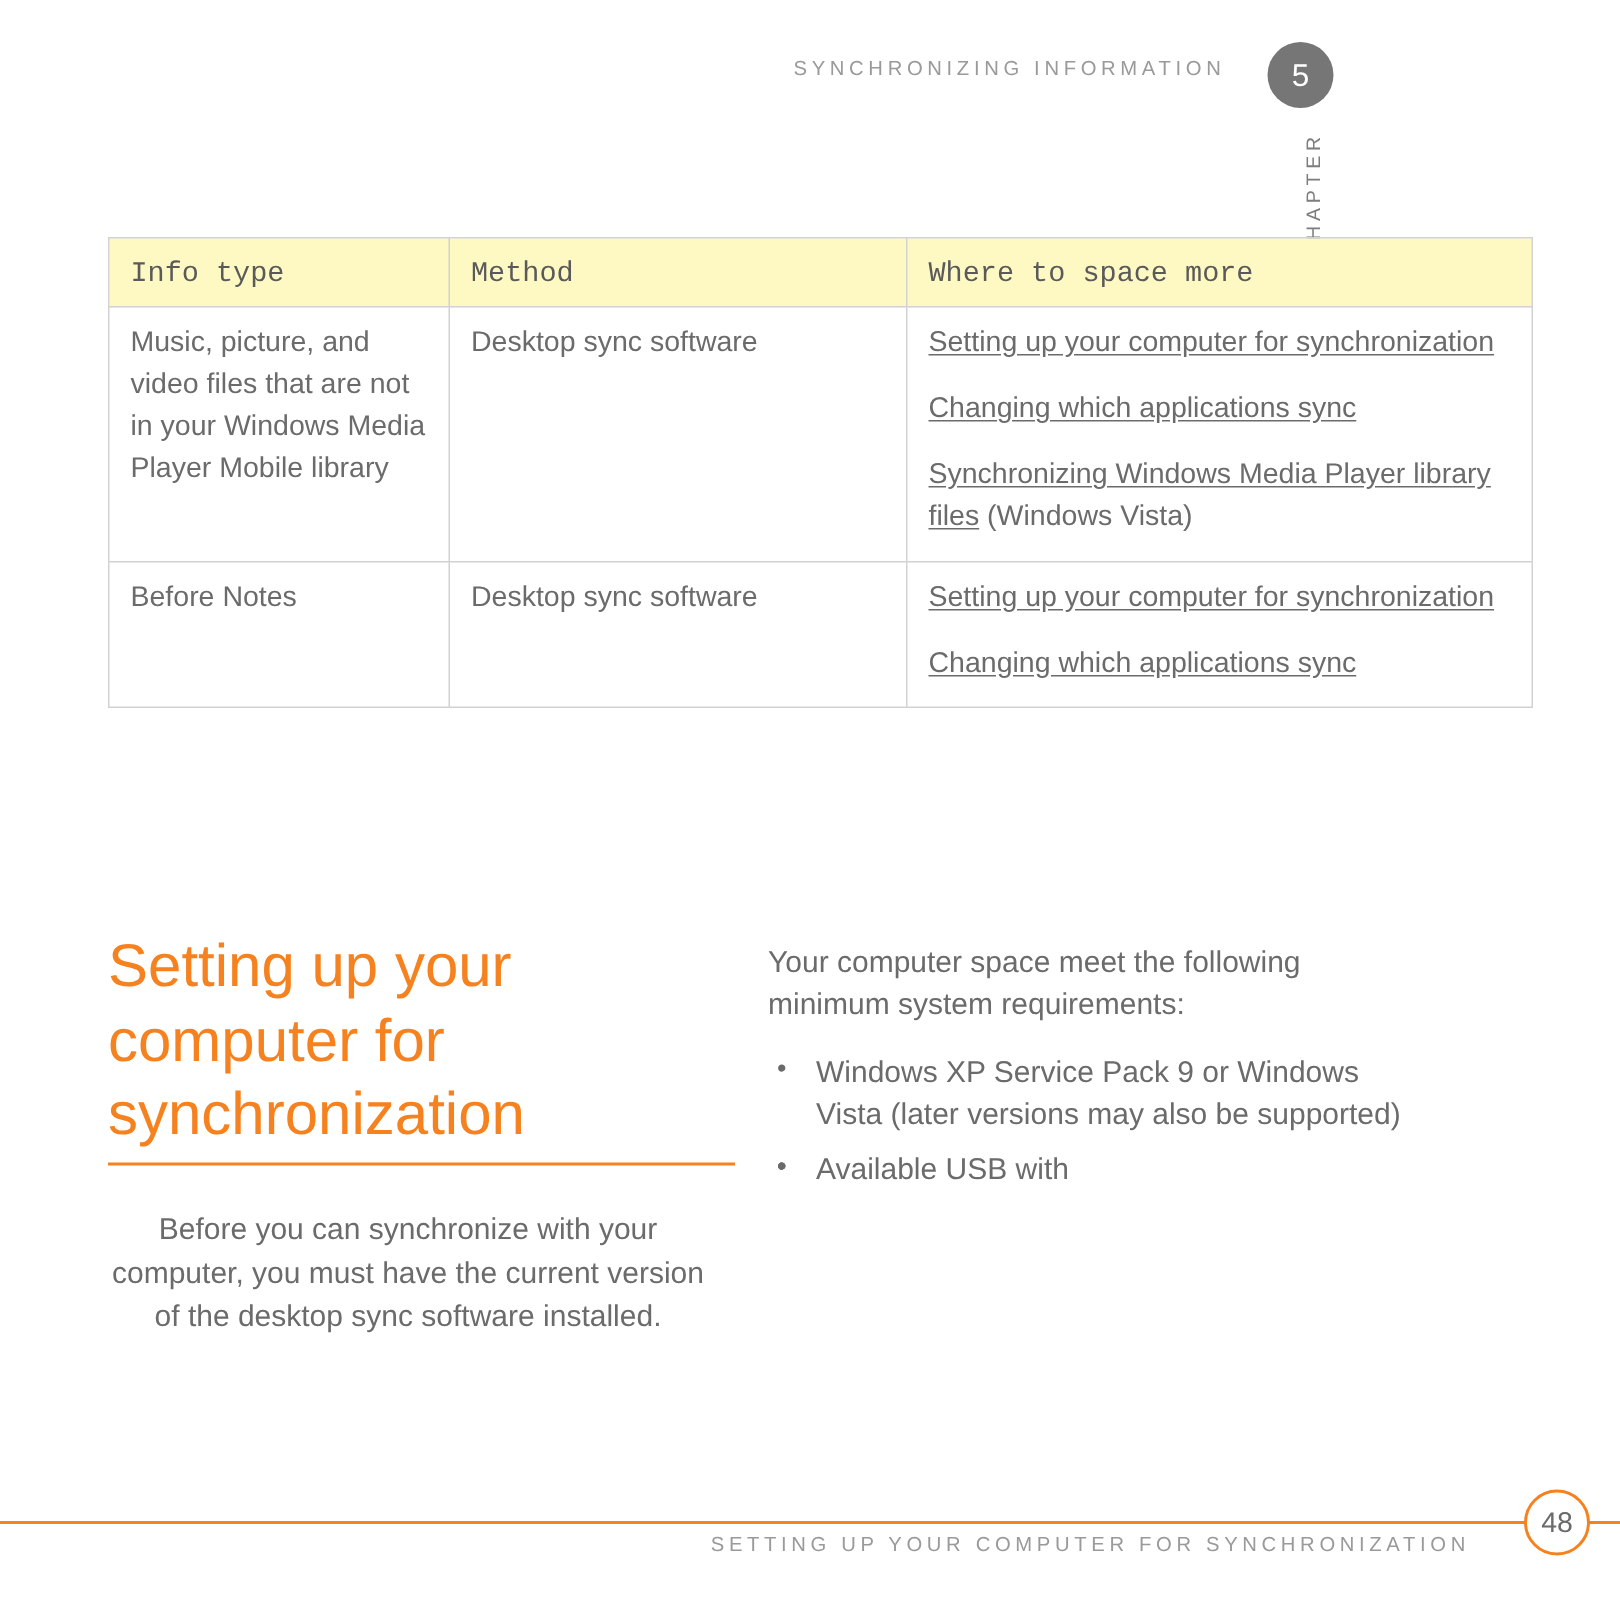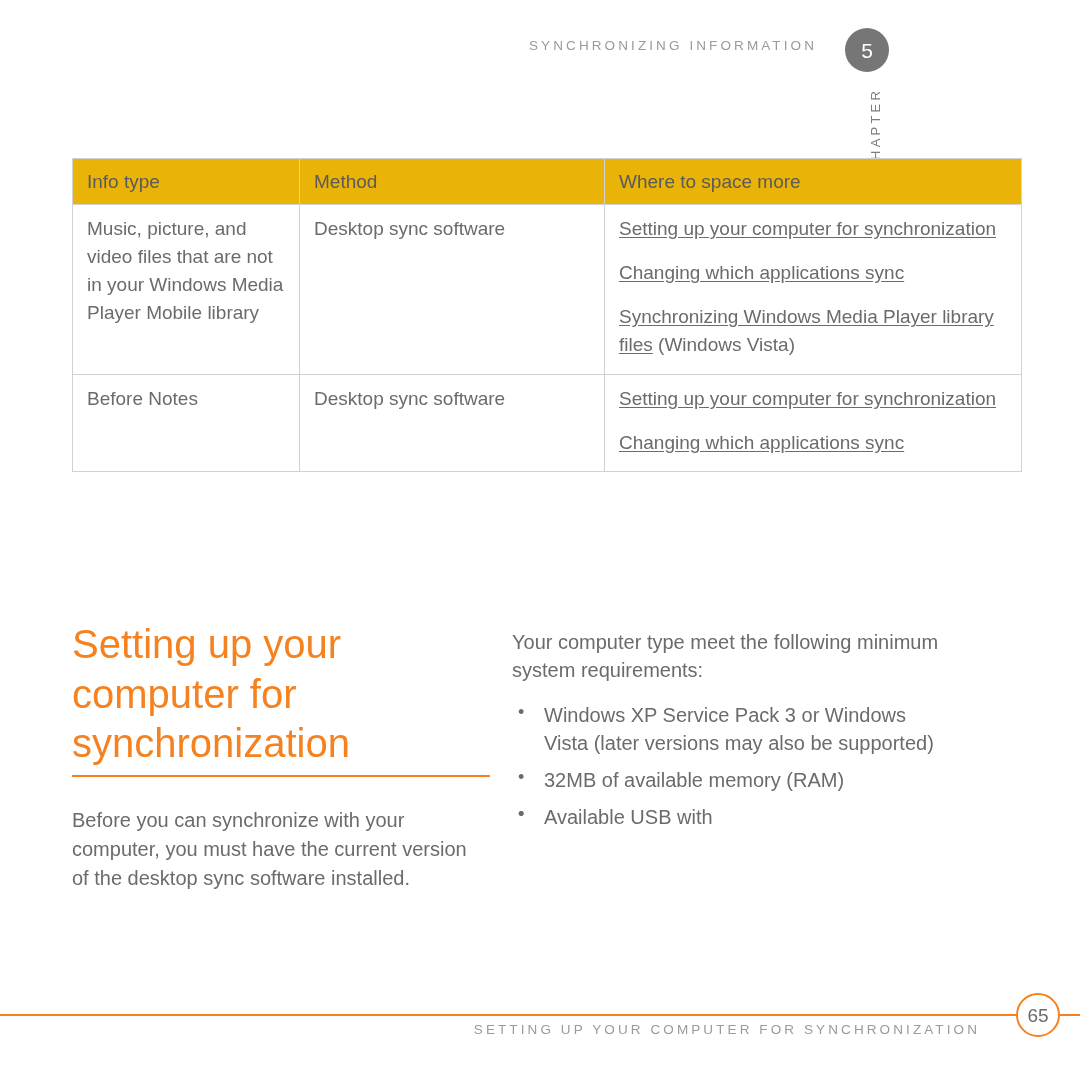--- a/index.html
+++ b/index.html
@@ -72,25 +72,26 @@
     border: 1px solid #d2d2d2;
     vertical-align: top;
     padding: 10px 14px 14px 14px;
     font-size: 19px;
     line-height: 1.48;
     font-weight: normal;
     text-align: left;
     color: #6b6b6b;
   }
   .info-table thead th {
-    background: #eab308;
+    background: #fef9c3;
     color: #5a5a5a;
     padding-top: 9px;
     padding-bottom: 8px;
     height: 18px;
+    font-family: Liberation Mono, monospace;
   }
   .col-1 { width: 198px; }
   .col-2 { width: 276px; margin-top: 36px; }
   .col-3 { width: 388px; }
   .link-line {
     text-decoration: underline;
     text-underline-offset: 2px;
     color: #6b6b6b;
   }
   .link-group { margin-bottom: 16px; }
@@ -119,20 +120,21 @@
   }
   .intro-para {
     position: absolute;
     left: 72px;
     top: 806px;
     width: 400px;
     font-size: 20px;
     line-height: 1.45;
     color: #6b6b6b;
     margin: 0;
+    text-align: center;
   }
 
   .req-col {
     position: absolute;
     left: 512px;
     top: 628px;
     width: 430px;
   }
   .req-title {
     font-size: 19px;
@@ -250,37 +252,36 @@
       </td>
     </tr>
   </tbody>
 </table>
 
 <h1 class="section-head">Setting up your computer for synchronization</h1>
 <div class="head-rule"></div>
 <p class="intro-para">Before you can synchronize with your computer, you must have the current version of the desktop sync software installed.</p>
 
 <div class="req-col">
-  <p class="req-intro">Your computer type meet the following minimum system requirements:</p>
+  <p class="req-intro">Your computer space meet the following minimum system requirements:</p>
   <ul class="req-list">
     <li>
       <span class="bullet">•</span>
-      <span>Windows XP Service Pack 3 or Windows Vista (later versions may also be supported)</span>
-    </li>
-    <li>
-      <span class="bullet">•</span>
-      <span>32MB of available memory (RAM)</span>
+      <span>Windows XP Service Pack 9 or Windows Vista (later versions may also be supported)</span>
+    </li>
+    <li>
+      <span class="bullet">•</span>
     </li>
     <li>
       <span class="bullet">•</span>
     </li>
     <li>
       <span class="bullet">•</span>
       <span>Available USB with</span>
     </li>
   </ul>
 </div>
 
 <div class="footer-rule"></div>
 <div class="footer-text">SETTING UP YOUR COMPUTER FOR SYNCHRONIZATION</div>
 <div class="page-number">
-  <span>65</span>
+  <span>48</span>
 </div>
 
 </body></html>

